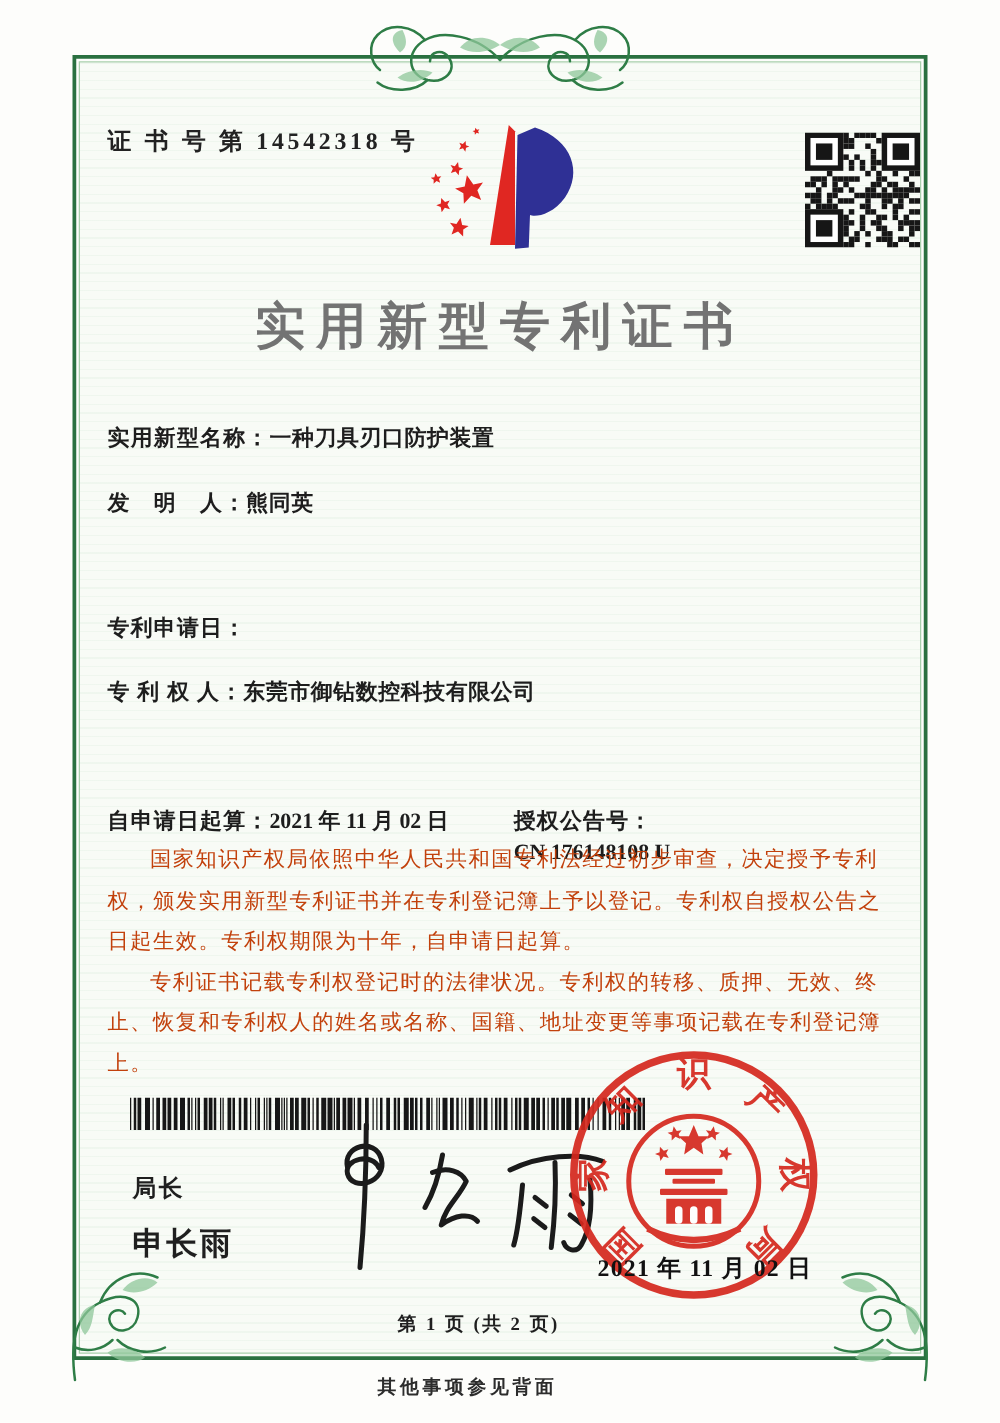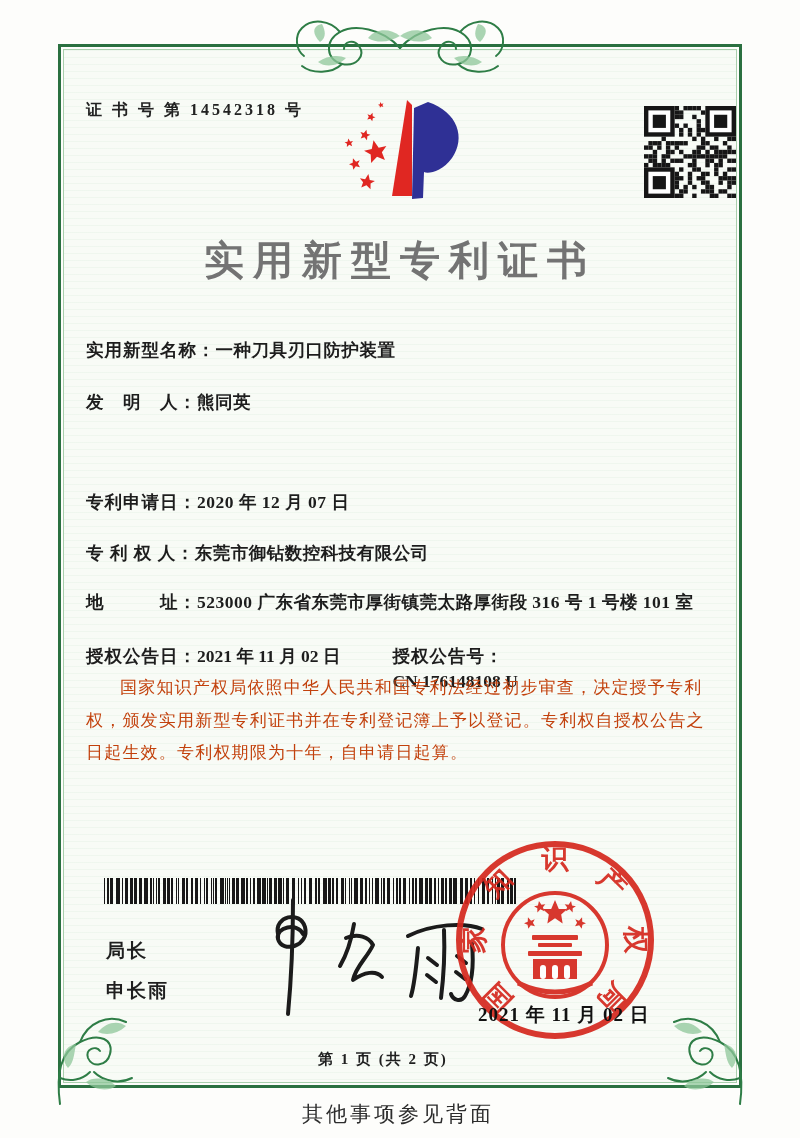--- a/index.html
+++ b/index.html
@@ -18,21 +18,21 @@
     background:
       repeating-linear-gradient(180deg,rgba(160,205,170,0.10) 0 1px,rgba(255,255,255,0) 1px 7px),
       #f8fbf6;
   }
   .ornament{position:absolute;pointer-events:none;}
   .orn-top{left:250px;top:18px;width:300px;height:58px;}
   .orn-bl{left:46px;top:1008px;width:100px;height:100px;}
   .orn-br{left:654px;top:1008px;width:100px;height:100px;}
 
   .cert-no{
-    position:absolute;left:86px;top:100px;font-size:16px;font-weight:600;
+    position:absolute;left:86px;top:100px;font-size:19px;font-weight:600;
     letter-spacing:3px;color:#222;
   }
   .logo{position:absolute;left:336px;top:90px;width:132px;height:124px;}
   .qr{position:absolute;left:644px;top:106px;width:92px;height:92px;}
 
   .title{
     position:absolute;left:0;top:233px;width:100%;text-align:center;
     font-size:40px;font-weight:700;letter-spacing:9px;color:#737373;
   }
   .frow{position:absolute;display:flex;font-size:17.5px;font-weight:600;line-height:25px;color:#1d1d1d;}
@@ -48,30 +48,30 @@
   .grant-right{margin-left:52px;display:flex;flex-direction:column;}
 
   .paras{
     position:absolute;left:86px;top:672px;width:630px;
     font-size:17px;line-height:32.5px;letter-spacing:1.2px;color:#c2410c;
   }
   .paras p{margin:0;text-indent:2em;}
 
   .barcode{position:absolute;left:104px;top:878px;width:416px;height:26px;}
   .director-label{position:absolute;left:106px;top:938px;font-size:19px;font-weight:600;letter-spacing:2px;}
-  .director-name{position:absolute;left:106px;top:978px;font-size:19px;font-weight:600;letter-spacing:2px;}
+  .director-name{position:absolute;left:106px;top:978px;font-size:25px;font-weight:600;letter-spacing:2px;}
   .signature{position:absolute;left:248px;top:894px;width:240px;height:128px;}
 
   .seal{position:absolute;left:450px;top:835px;width:210px;height:210px;opacity:0.92;}
   .seal-date{
     position:absolute;left:478px;top:1002px;font-size:19px;font-weight:700;
     letter-spacing:1px;color:#111;
   }
   .page-num{position:absolute;left:318px;top:1050px;font-size:15px;font-weight:600;letter-spacing:2px;text-align:right;}
-  .back-note{position:absolute;left:302px;top:1100px;font-size:21px;font-weight:400;letter-spacing:3px;color:#2c2c2c;text-align:center;}
+  .back-note{position:absolute;left:302px;top:1100px;font-size:15px;font-weight:700;letter-spacing:3px;color:#2c2c2c;text-align:center;}
 </style>
 </head>
 <body>
 
 <div class="page">
 
   <div class="frame">
     <div class="frame-inner"></div>
   </div>
 
@@ -312,41 +312,37 @@
   <div class="frow r1">
     <span class="flabel">发　明　人：</span>
     <span class="fvalue">熊同英</span>
   </div>
   <div class="frow r0">
     <span class="flabel">实用新型名称：</span>
     <span class="fvalue">一种刀具刃口防护装置</span>
   </div>
   <div class="frow r3">
     <span class="flabel">专利申请日：</span>
-    <span class="fvalue">2020 年 12 月 07 日</span>
   </div>
   <div class="frow r4">
     <span class="flabel">专 利 权 人：</span>
     <span class="fvalue">东莞市御钻数控科技有限公司</span>
   </div>
-  <div class="frow r5">
-    <span class="flabel">地　　　址：</span>
-    <span class="fvalue">523000 广东省东莞市厚街镇莞太路厚街段 316 号 1 号楼 101 室</span>
-  </div>
   <div class="frow r6">
-    <span class="flabel">授权公告日：</span>
+    <span class="flabel">自申请日起算：</span>
     <span>2021 年 11 月 02 日</span>
     <span class="grant-right">
       <span class="flabel">授权公告号：</span>
       <span>CN 176148108 U</span>
     </span>
   </div>
 
   <div class="paras">
     <p>国家知识产权局依照中华人民共和国专利法经过初步审查，决定授予专利权，颁发实用新型专利证书并在专利登记簿上予以登记。专利权自授权公告之日起生效。专利权期限为十年，自申请日起算。</p>
+    <p>专利证书记载专利权登记时的法律状况。专利权的转移、质押、无效、终止、恢复和专利权人的姓名或名称、国籍、地址变更等事项记载在专利登记簿上。</p>
   </div>
 
   <svg class="barcode" id="barcodesvg" viewBox="0 0 416 26" preserveAspectRatio="none">
       <rect x="0" y="0" width="1" height="26" fill="#171717"></rect>
       <rect x="3" y="0" width="2" height="26" fill="#171717"></rect>
       <rect x="6" y="0" width="3" height="26" fill="#171717"></rect>
       <rect x="12" y="0" width="4" height="26" fill="#171717"></rect>
       <rect x="18" y="0" width="1" height="26" fill="#171717"></rect>
       <rect x="21" y="0" width="3" height="26" fill="#171717"></rect>
       <rect x="26" y="0" width="3" height="26" fill="#171717"></rect>

